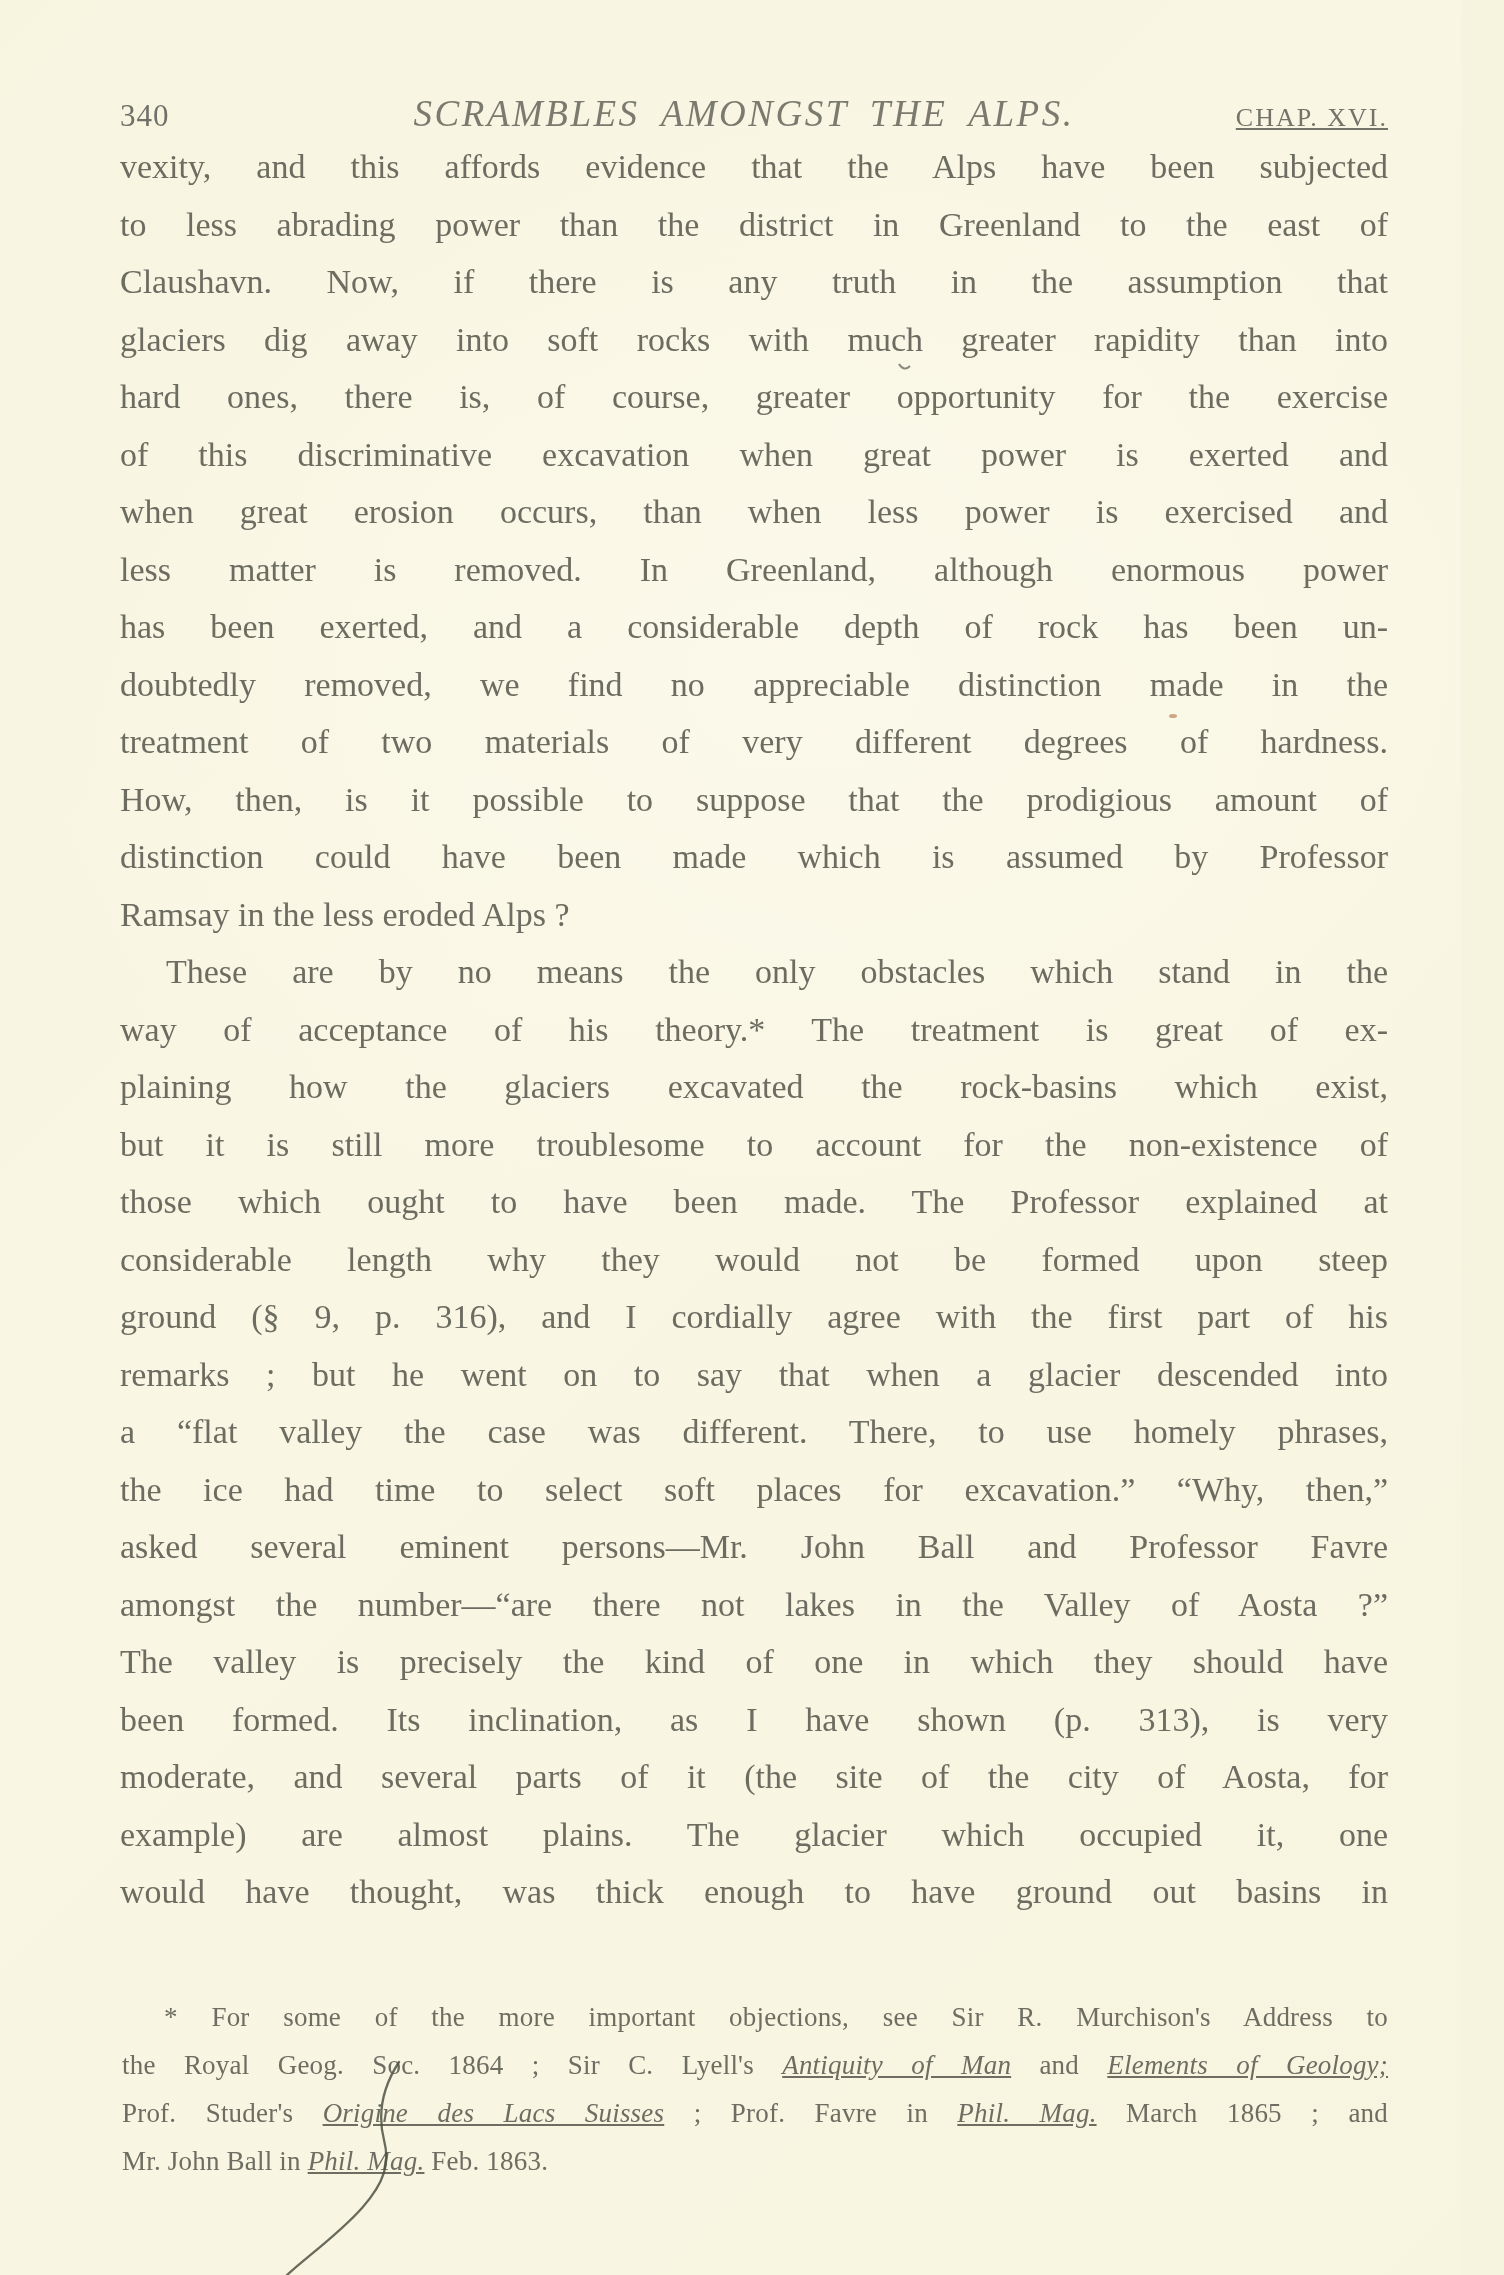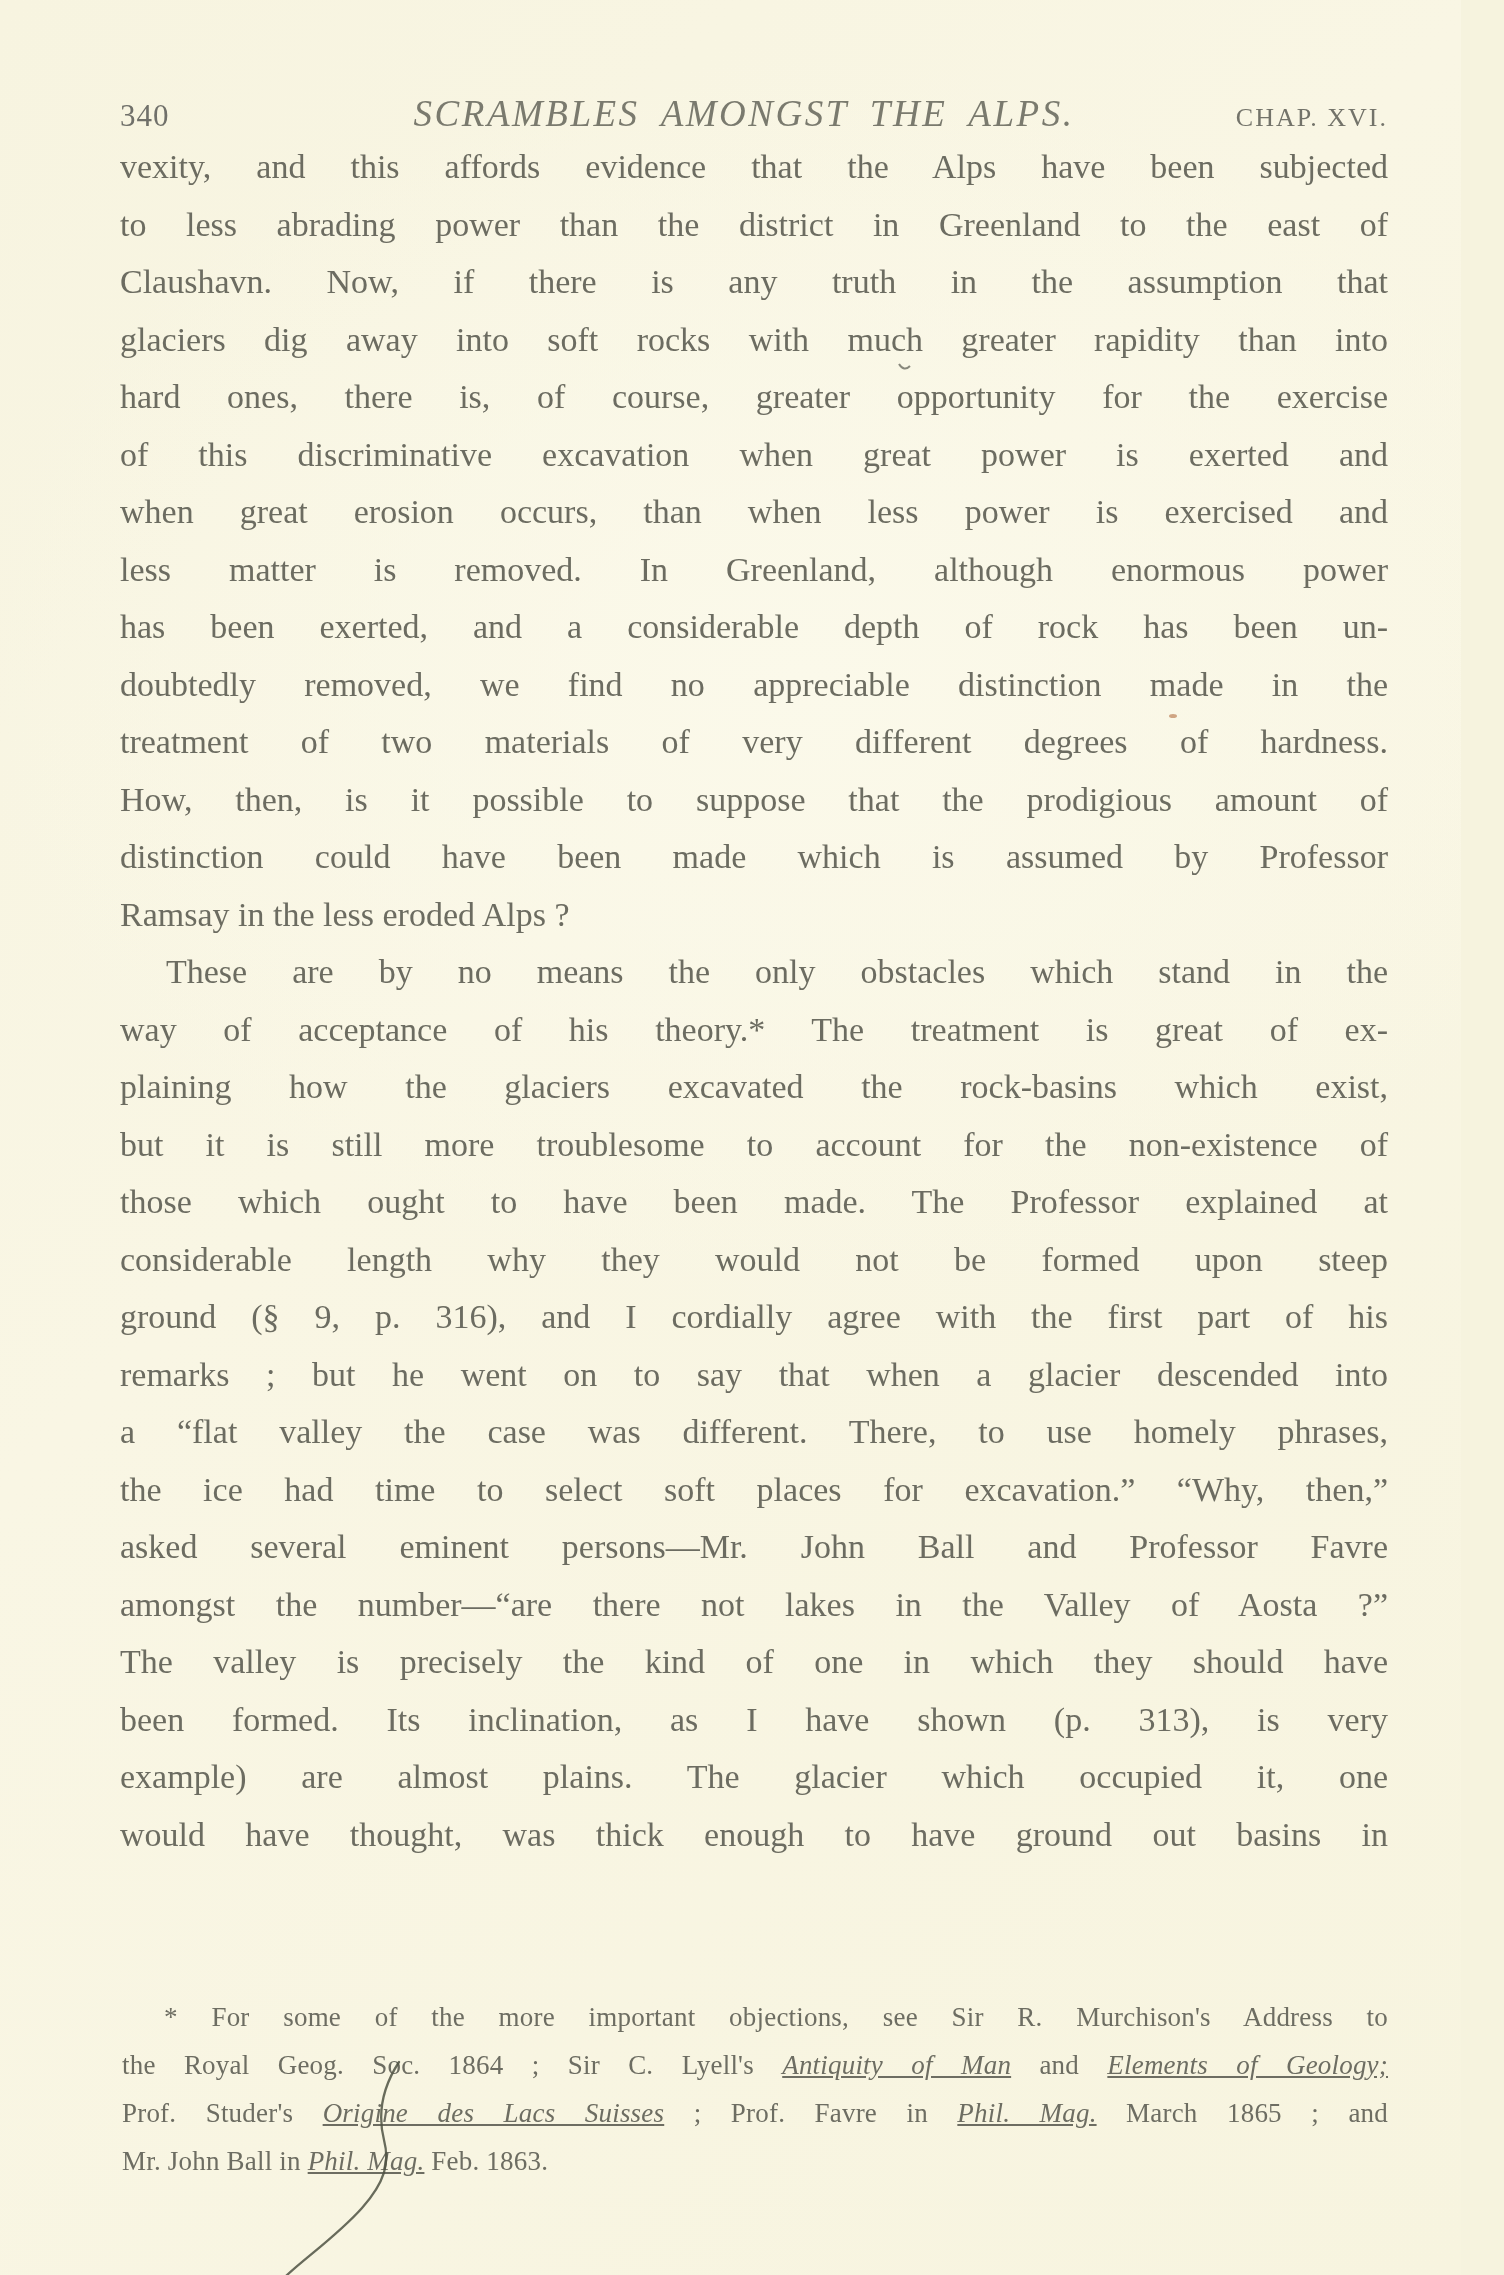--- a/index.html
+++ b/index.html
@@ -20,21 +20,21 @@
     display:flex; align-items:baseline;
   }
   .page-number {
     flex:0 0 170px; font-size:31px; color:#70706a; letter-spacing:1px;
   }
   .running-title {
     flex:1 1 auto; text-align:center; font-style:italic;
     font-size:37px; letter-spacing:2.5px; word-spacing:10px; color:#7a7a6e;
   }
   .chapter-label {
-    flex:0 0 190px; text-align:right; font-size:26px; letter-spacing:2px; color:#73736a;
+    flex:0 0 190px; text-align:right; font-size:26px; letter-spacing:2px; color:#73736a;text-decoration:underline;
   }
   .body-text {
     position:absolute; left:120px; top:138px; width:1268px;
     font-size:34px; line-height:57.5px; color:#6c6c61;
   }
   .text-line {
     text-align:justify; text-align-last:justify; -moz-text-align-last:justify;
     white-space:normal;
   }
   .text-line.no-just { text-align-last:left; -moz-text-align-last:left; }
@@ -84,20 +84,21 @@
         <div class="text-line">those which ought to have been made.  The Professor explained at</div>
         <div class="text-line">considerable length why they would not be formed upon steep</div>
         <div class="text-line">ground (§ 9, p. 316), and I cordially agree with the first part of his</div>
         <div class="text-line">remarks ; but he went on to say that when a glacier descended into</div>
         <div class="text-line">a “flat valley the case was different.  There, to use homely phrases,</div>
         <div class="text-line">the ice had time to select soft places for excavation.”  “Why, then,”</div>
         <div class="text-line">asked several eminent persons—Mr. John Ball and Professor Favre</div>
         <div class="text-line">amongst the number—“are there not lakes in the Valley of Aosta ?”</div>
         <div class="text-line">The valley is precisely the kind of one in which they should have</div>
         <div class="text-line">been formed.  Its inclination, as I have shown (p. 313), is very</div>
+        <div class="text-line">moderate, and several parts of it (the site of the city of Aosta, for</div>
         <div class="text-line">example) are almost plains.  The glacier which occupied it, one</div>
         <div class="text-line">would have thought, was thick enough to have ground out basins in</div>
       </div>
     </div>
 
   <div class="footnote">
       <div class="text-line indent"><span>* For some of the more important objections, see Sir R. Murchison's Address to</span></div>
       <div class="text-line"><span>the Royal Geog. Soc. 1864 ; Sir C. Lyell's </span><i>Antiquity of Man</i><span> and </span><i>Elements of Geology;</i></div>
       <div class="text-line"><span>Prof. Studer's </span><i>Origine des Lacs Suisses</i><span> ; Prof. Favre in </span><i>Phil. Mag.</i><span> March 1865 ; and</span></div>
       <div class="text-line no-just"><span>Mr. John Ball in </span><i>Phil. Mag.</i><span> Feb. 1863.</span></div>

